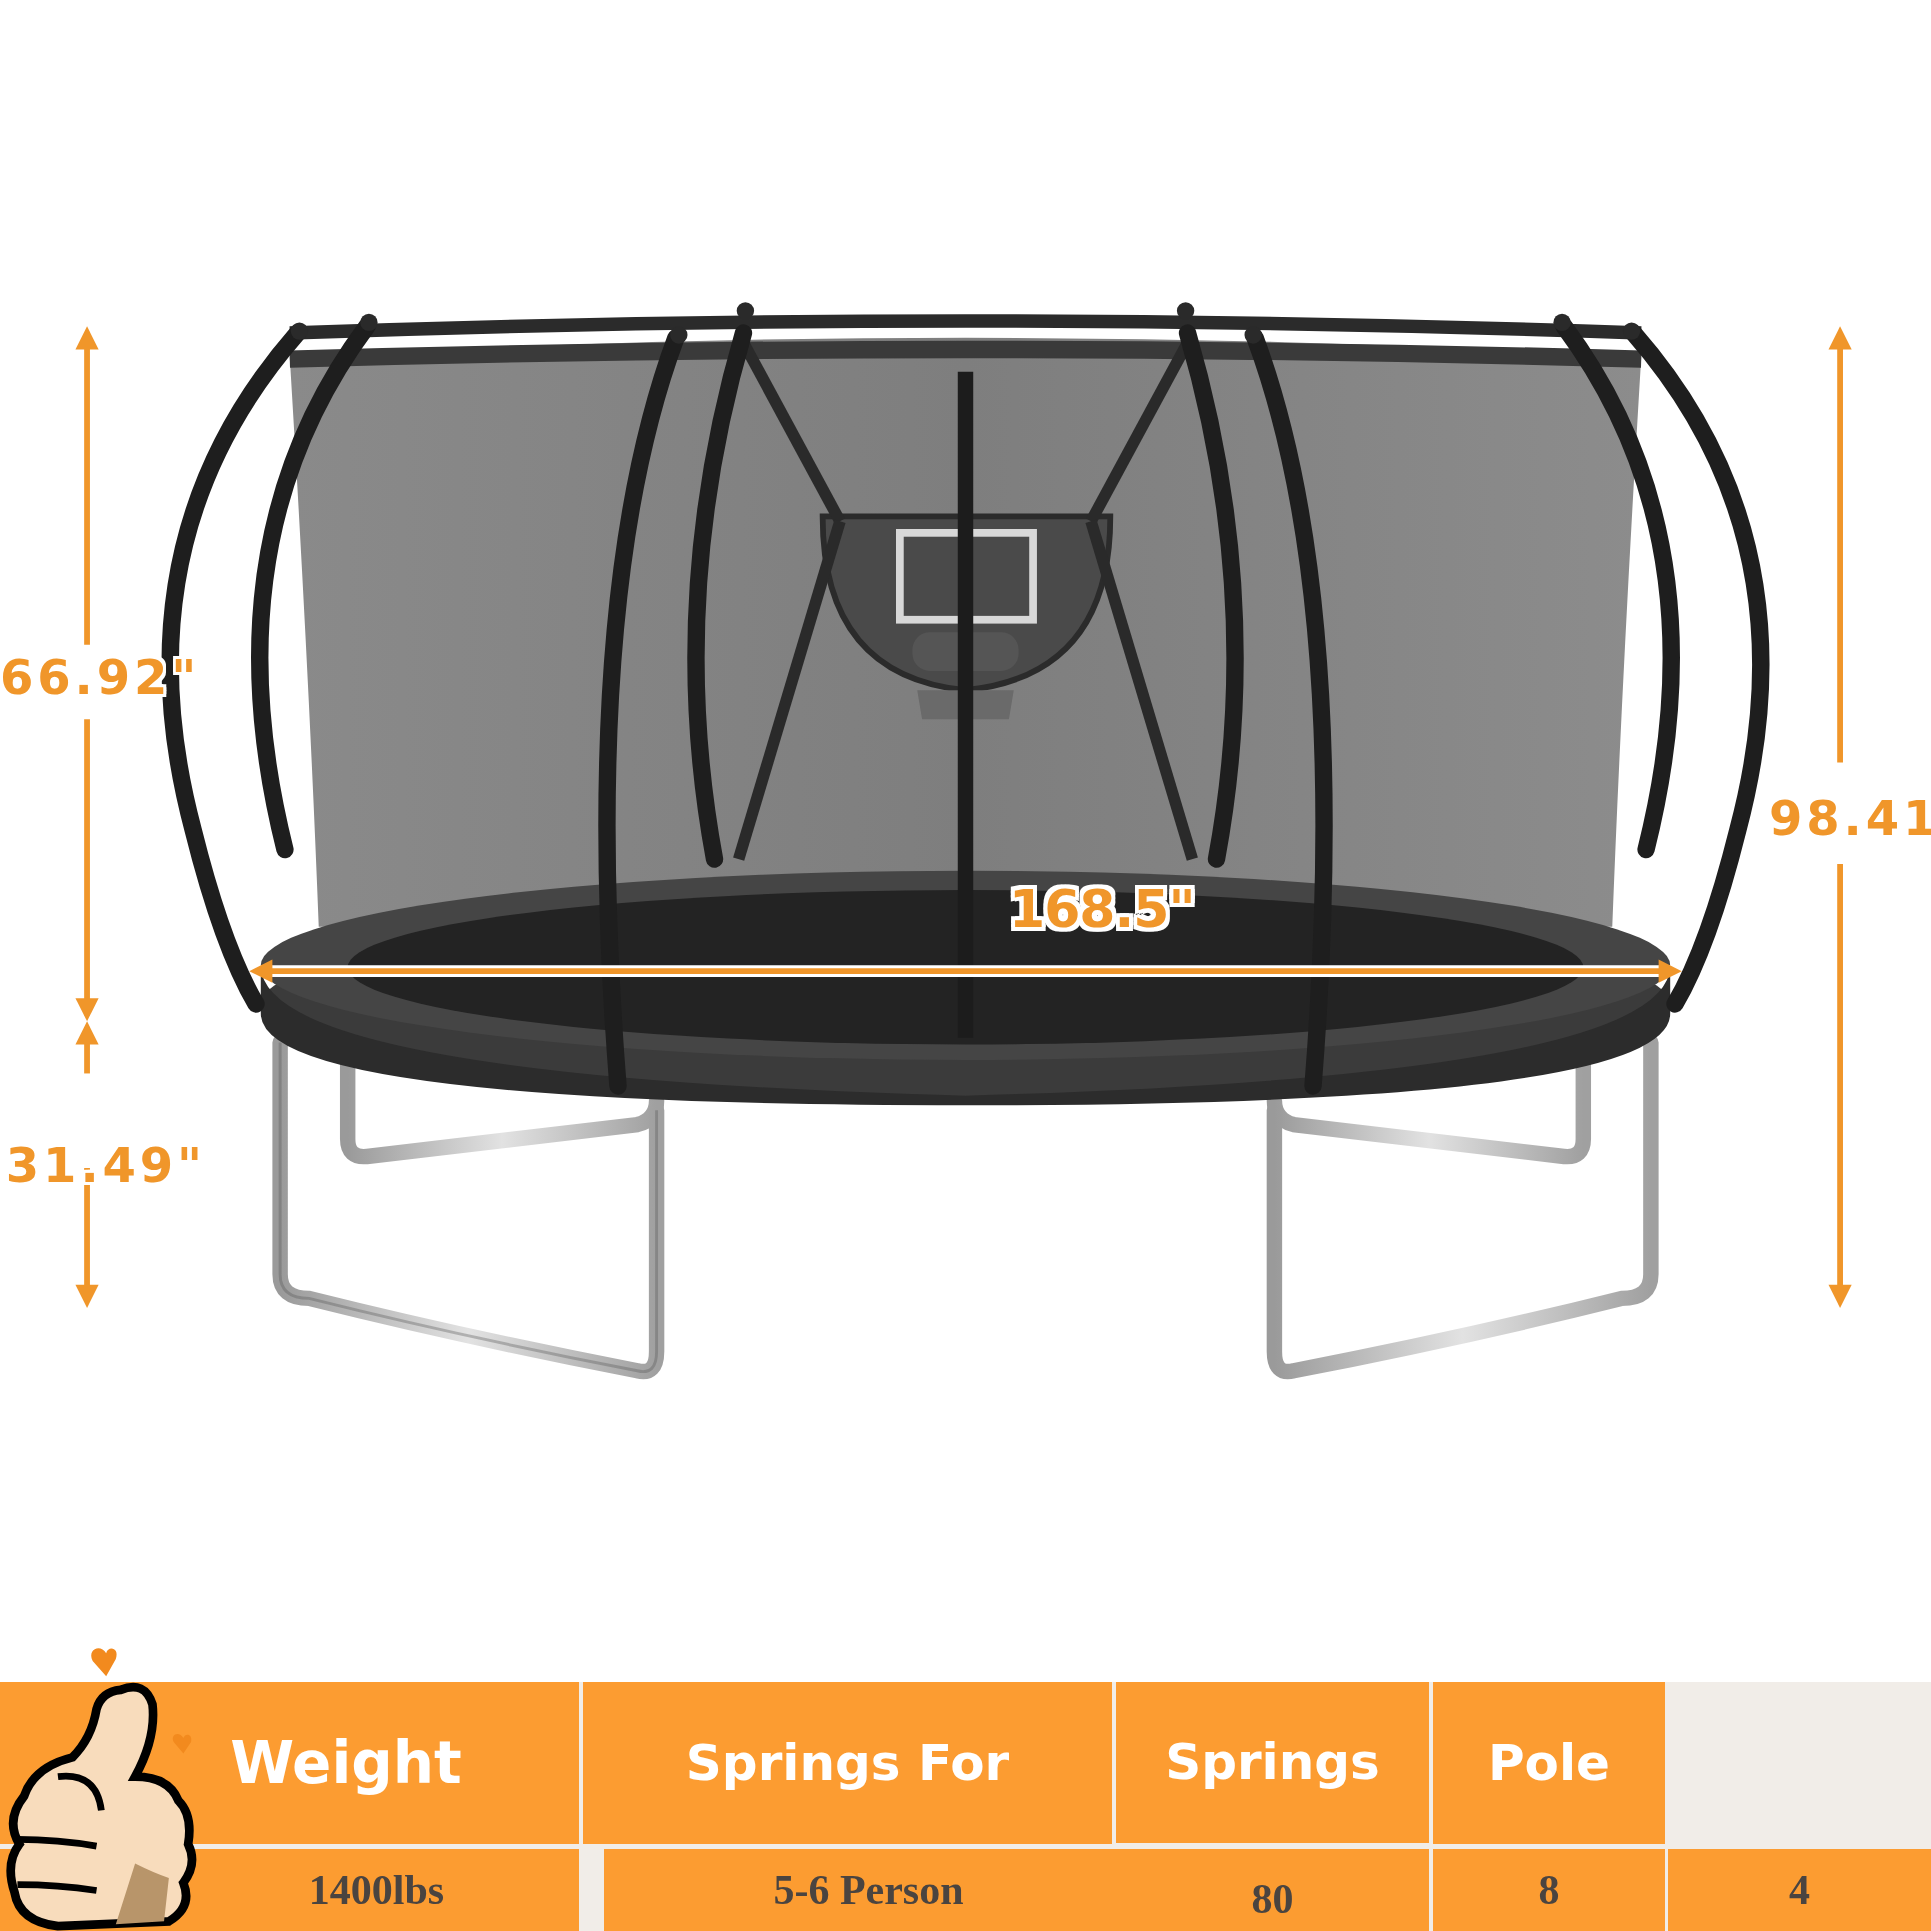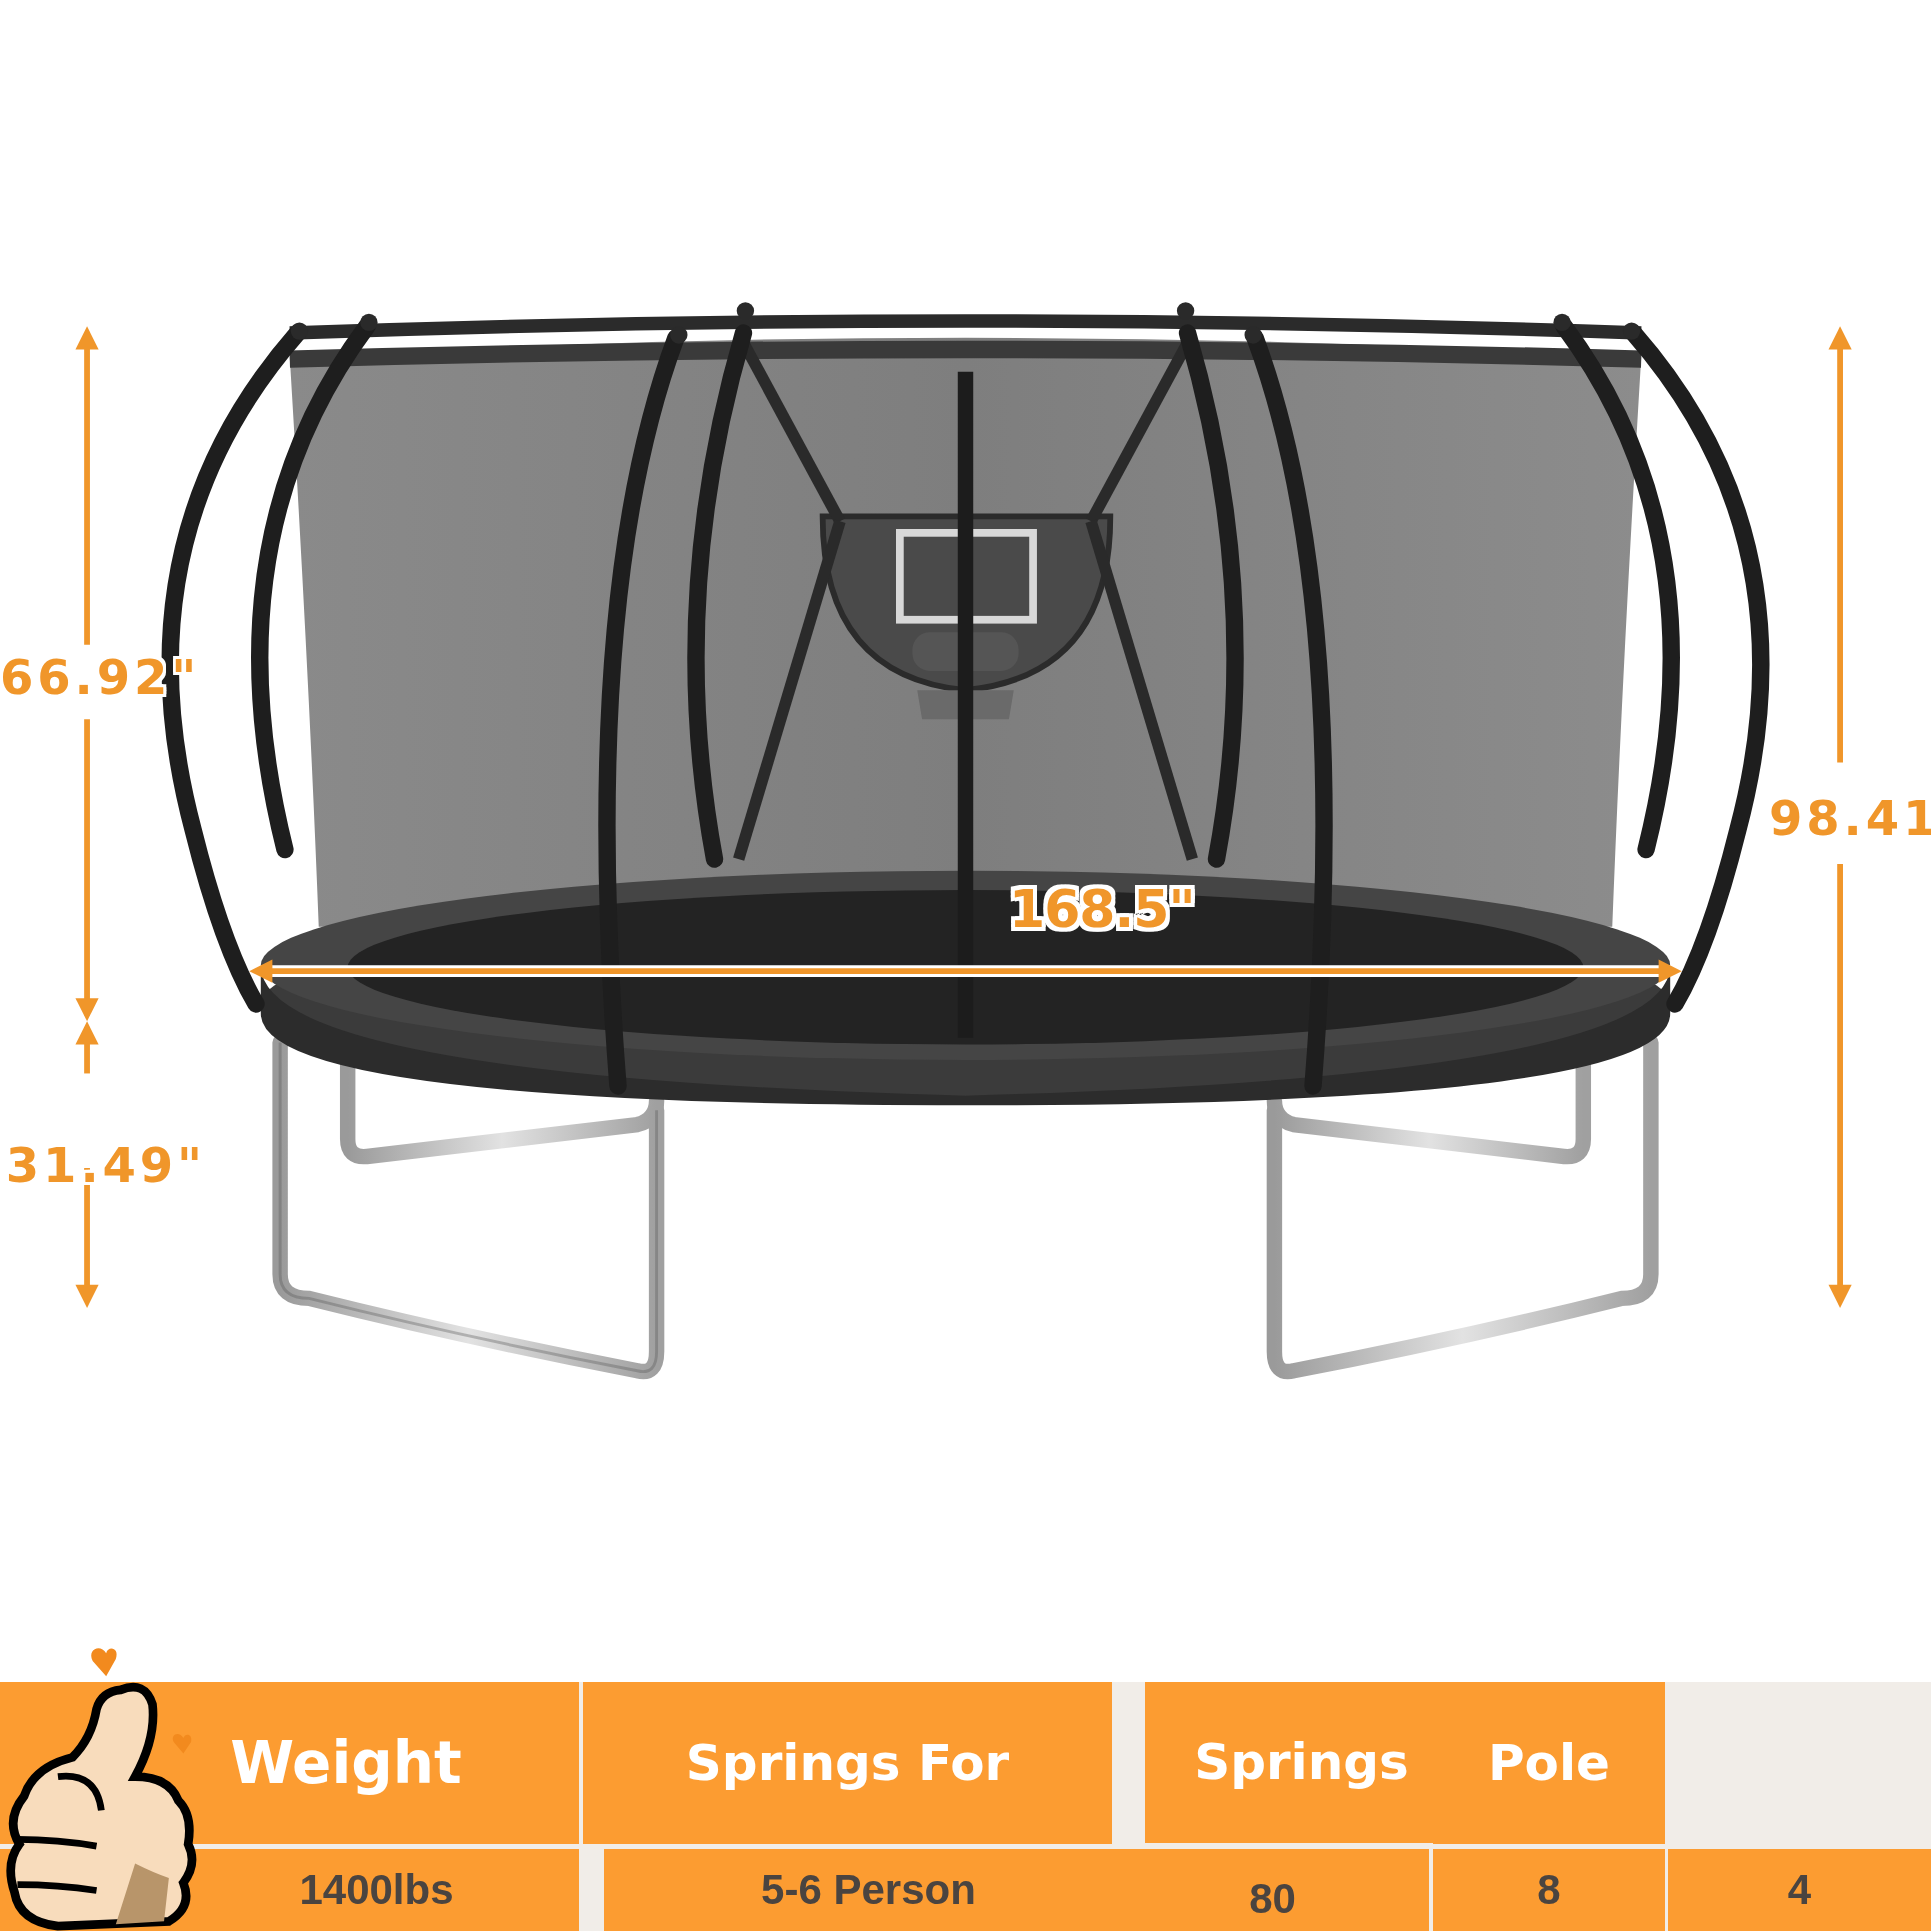--- a/index.html
+++ b/index.html
@@ -12,21 +12,21 @@
     }
     .dim-width {
       position:absolute; font-weight:bold; color:#f0962a; font-size:52px; letter-spacing:-1px;
       font-family:"DejaVu Sans", sans-serif;
       text-shadow: -3.9px -3.9px 0 #fff, 3.9px -3.9px 0 #fff, -3.9px 3.9px 0 #fff, 3.9px 3.9px 0 #fff, 0 3.9px 0 #fff, 3.9px 0 0 #fff, -3.9px 0 0 #fff, 0 -3.9px 0 #fff;
     }
     
     .spec-table { position:absolute; left:0; top:1682px; width:1931px; height:249px; background:#f1ede8; }
     .cell { position:absolute; background:#fc9c31; display:flex; align-items:center; justify-content:center; text-align:center; }
     .head-text { color:#ffffff; font-weight:bold; font-family:"DejaVu Sans", sans-serif; font-size:50px; line-height:1.05; }
-    .val-text { color:#4a4440; font-weight:bold; font-family:Liberation Sans, sans-serif; font-size:42px; }
+    .val-text { color:#4a4440; font-weight:bold; font-family:Liberation Serif, serif; font-size:42px; }
     .thumb { position:absolute; left:0; top:1632px; width:222px; height:299px; }
   </style>
 </head>
 <body>
 
 <div id="stage">
 
   <svg width="1931" height="1448" viewBox="0 0 2000 1500" style="position:absolute;left:0;top:0;">
     <defs>
       <linearGradient id="netGrad" x1="0" x2="1" y1="0" y2="0">
@@ -148,21 +148,21 @@
   <div class="spec-table">
 
     <div class="cell" style="left:0;top:0;width:579px;height:162px;padding-left:113px;box-sizing:border-box;">
       <div class="head-text" style="font-size:58px;">
         <div>Weight</div>
       </div>
     </div>
     <div class="cell" style="left:583px;top:0;width:529px;height:162px;">
       <span class="head-text">Springs For</span>
     </div>
-    <div class="cell" style="left:1116px;top:0;width:313px;height:161px;margin-left:29px;">
+    <div class="cell" style="left:1116px;top:0;width:313px;height:161px;">
       <span class="head-text">Springs</span>
     </div>
     <div class="cell" style="left:1433px;top:0;width:232px;height:162px;">
       <span class="head-text">Pole</span>
     </div>
 
     <div class="cell" style="left:0;top:167px;width:579px;height:82px;padding-left:174px;box-sizing:border-box;">
       <span class="val-text">1400lbs</span>
     </div>
     <div class="cell" style="left:604px;top:167px;width:529px;height:82px;">

